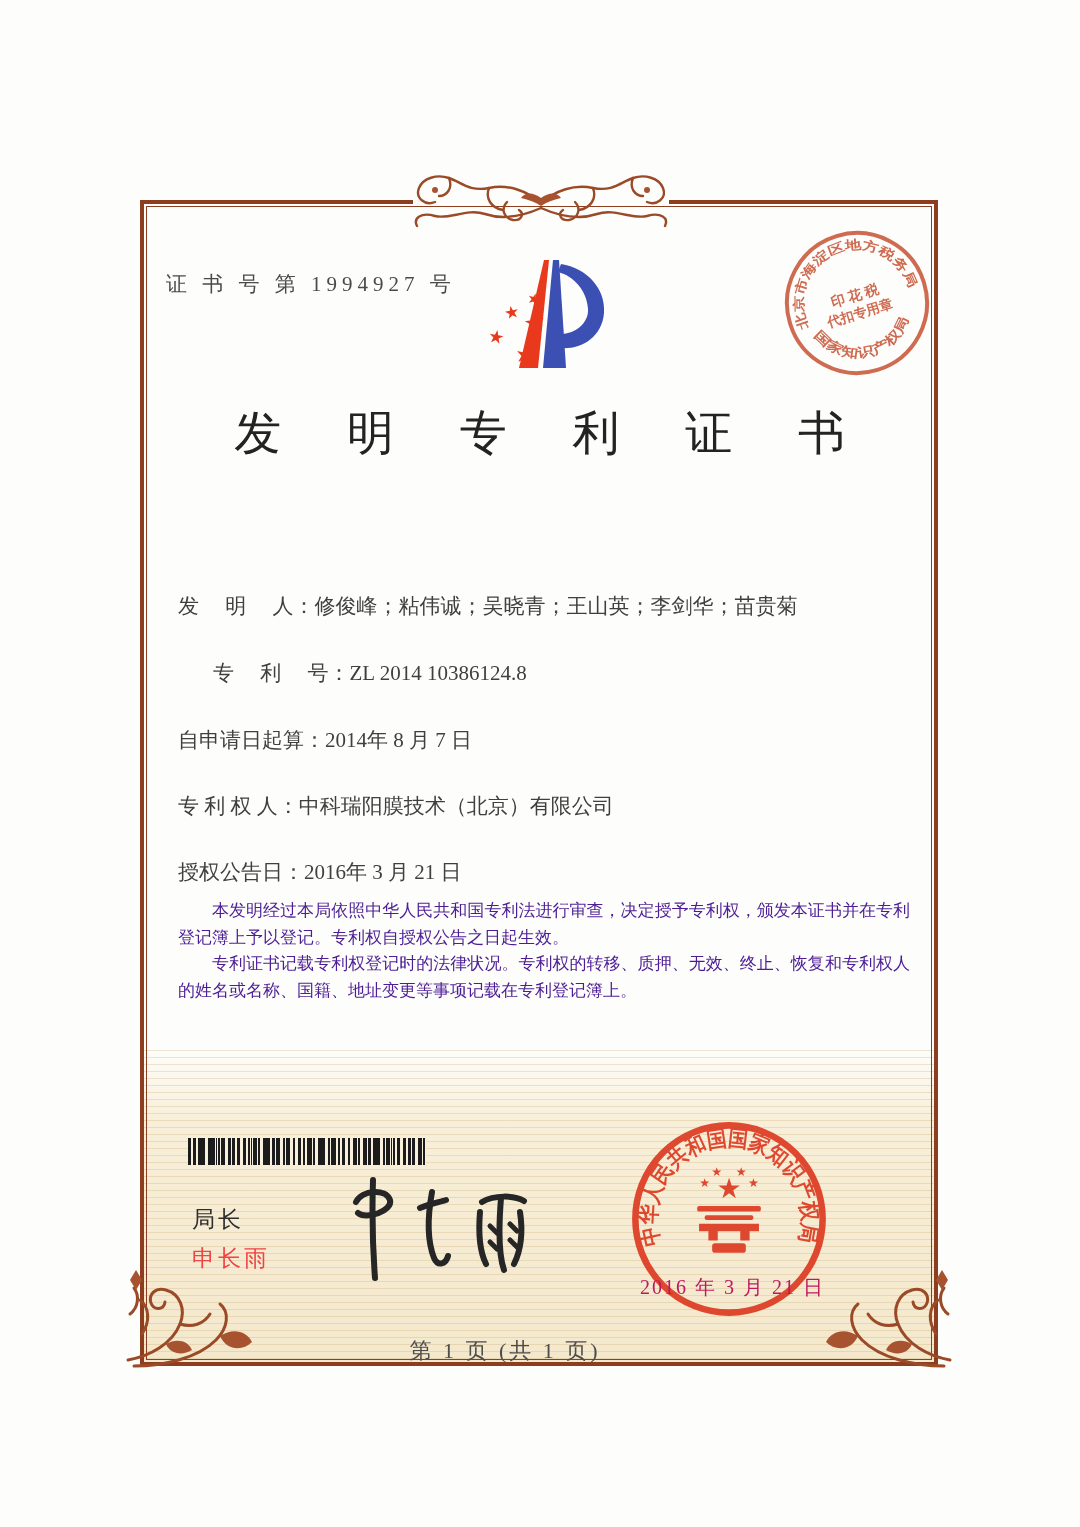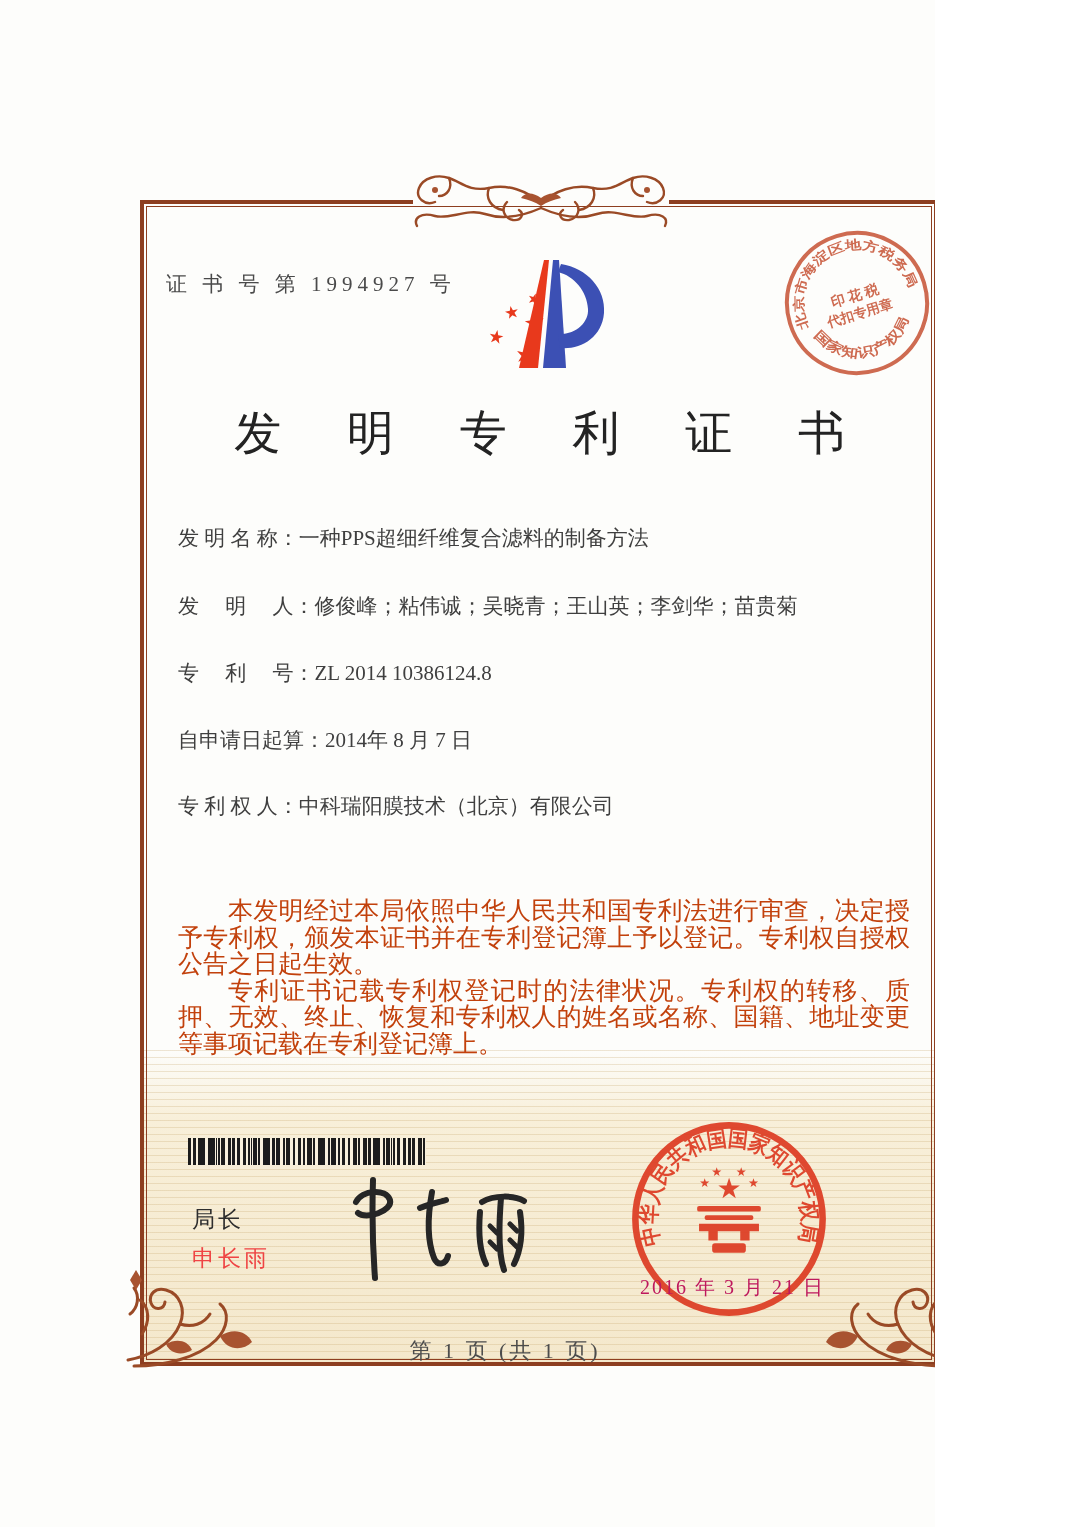--- a/index.html
+++ b/index.html
@@ -1,18 +1,18 @@
 <!DOCTYPE html>
 <html><head>
 <meta charset="utf-8">
 <style>
   html,body{margin:0;padding:0;background:#ffffff;}
   .page{
     position:relative;
-    width:935px;height:1527px;
+    width:1080px;height:1527px;
     background:#fdfdfb;
     overflow:hidden;
     font-family:"Liberation Serif","DejaVu Serif",serif;
     color:#3c3c3c;
   }
   
   .guilloche{
     position:absolute;left:143px;top:1050px;width:792px;height:313px;
     background:
       repeating-linear-gradient(180deg, rgba(198,166,108,0.28) 0 1px, rgba(198,166,108,0) 1px 7px),
@@ -28,24 +28,24 @@
   .ornament{position:absolute;z-index:3;}
   .content{position:absolute;z-index:4;}
 
   .cert-no{left:166px;top:270px;font-size:21px;letter-spacing:5px;color:#4a4a4a;}
   .logo{left:462px;top:256px;}
   .title{left:0;top:402px;width:1080px;text-align:center;font-size:47px;
          letter-spacing:27px;padding-left:26px;box-sizing:border-box;color:#232323;font-weight:500;}
 
   .field{left:178px;width:740px;font-size:21px;color:#3f3f3f;}
   .field .lab{display:inline-block;}
-  .f0{top:524px;} .f1{top:592px;} .f2{top:659px;}
+  .f0{top:524px;} .f1{top:592px;} .f2{top:659px;margin-left:35px;}
   .f3{top:726px;} .f4{top:792px;} .f5{top:858px;}
 
-  .body-text{left:178px;top:898px;width:732px;font-size:25px;line-height:26.5px;color:#c2410c;}
+  .body-text{left:178px;top:898px;width:732px;font-size:17px;line-height:26.5px;color:#4c1d95;}
   .body-text p{margin:0;text-indent:2em;text-align:justify;}
 
   .barcode{
     left:188px;top:1138px;width:238px;height:27px;z-index:4;
     background:
       repeating-linear-gradient(90deg,#1c1c1c 0 2px,transparent 2px 5px),
       repeating-linear-gradient(90deg,#1c1c1c 0 1px,transparent 1px 7px),
       repeating-linear-gradient(90deg,#1c1c1c 0 3px,transparent 3px 11px);
     background-color:#f8f0dd;
   }
@@ -135,34 +135,34 @@
       <text x="73" y="75" font-size="25" text-anchor="middle" transform="rotate(-8 73 68)">★</text>
       <text x="63" y="107" font-size="23" text-anchor="middle" transform="rotate(12 63 100)">★</text>
     </g>
     <polygon points="82,4 87,4 76,112 57,112" fill="#e8391c"></polygon>
     <polygon points="91,4 97,4 104,112 81,112" fill="#3c50b4"></polygon>
     <path d="M99,8 C125,12 144,33 142,57 C140,82 118,94 98,92 L96,78 C114,79 127,66 126,53 C125,35 112,20 96,16 Z" fill="#3c50b4"></path>
   </svg>
 
   <div class="content title">发 明 专 利 证 书</div>
 
-  <div class="content field f0">
-    <span class="lab">发 明 名 称：</span><span>一种PPS超细纤维复合滤料的制备方法</span>
-  </div>
   <div class="content field f1">
     <span class="lab">发　 明　 人：</span><span>修俊峰；粘伟诚；吴晓青；王山英；李剑华；苗贵菊</span>
   </div>
   <div class="content field f2">
     <span class="lab">专　 利　 号：</span><span>ZL 2014 10386124.8</span>
   </div>
   <div class="content field f3">
     <span class="lab">自申请日起算：</span><span>2014年 8 月 7 日</span>
   </div>
   <div class="content field f4">
     <span class="lab">专 利 权 人：</span><span>中科瑞阳膜技术（北京）有限公司</span>
+  </div>
+  <div class="content field f5">
+    <span class="lab">授权公告日：</span><span>2016年 3 月 21 日</span>
   </div>
 
   <div class="content body-text">
     <p>本发明经过本局依照中华人民共和国专利法进行审查，决定授予专利权，颁发本证书并在专利登记簿上予以登记。专利权自授权公告之日起生效。</p>
     <p>专利证书记载专利权登记时的法律状况。专利权的转移、质押、无效、终止、恢复和专利权人的姓名或名称、国籍、地址变更等事项记载在专利登记簿上。</p>
   </div>
 
   <div class="content barcode"></div>
 
   <div class="content director-title">局长</div>

